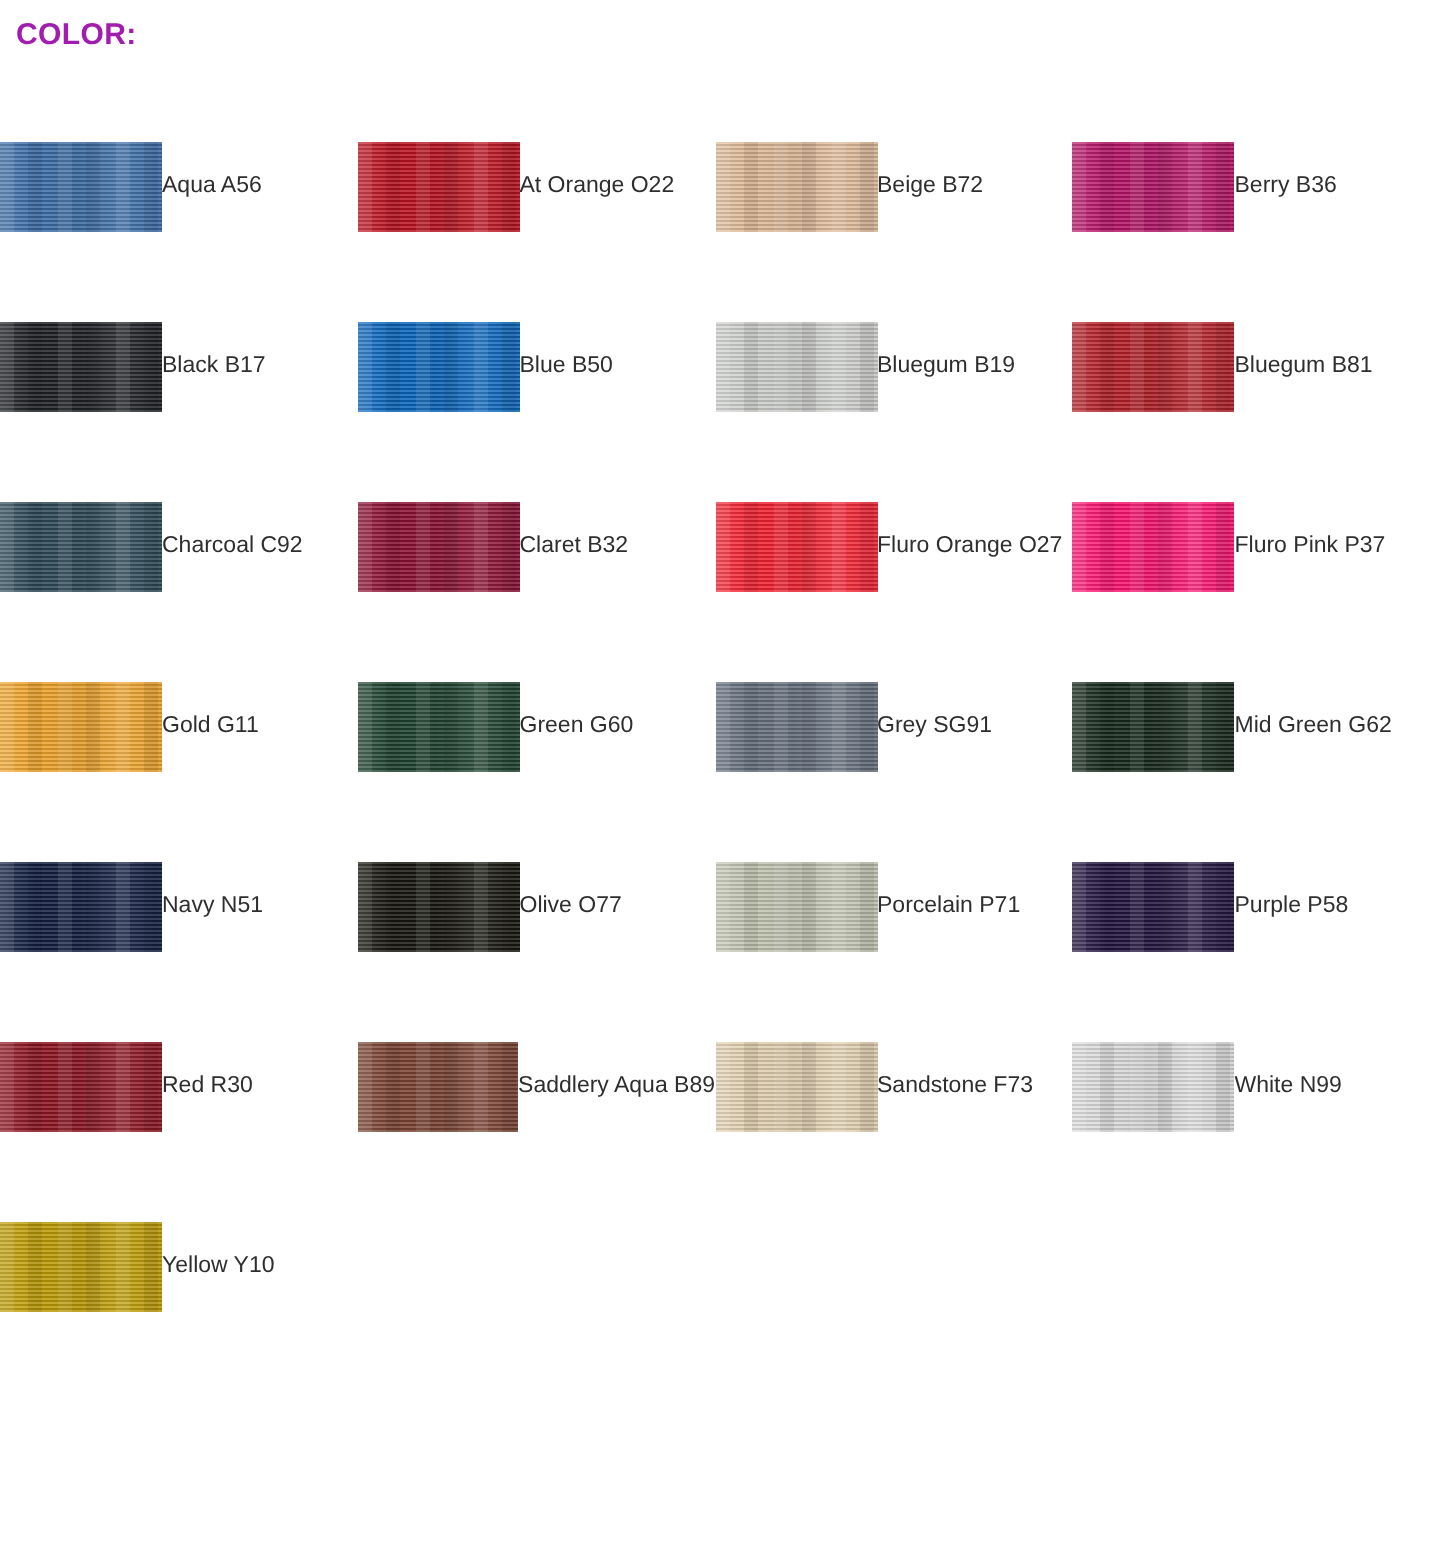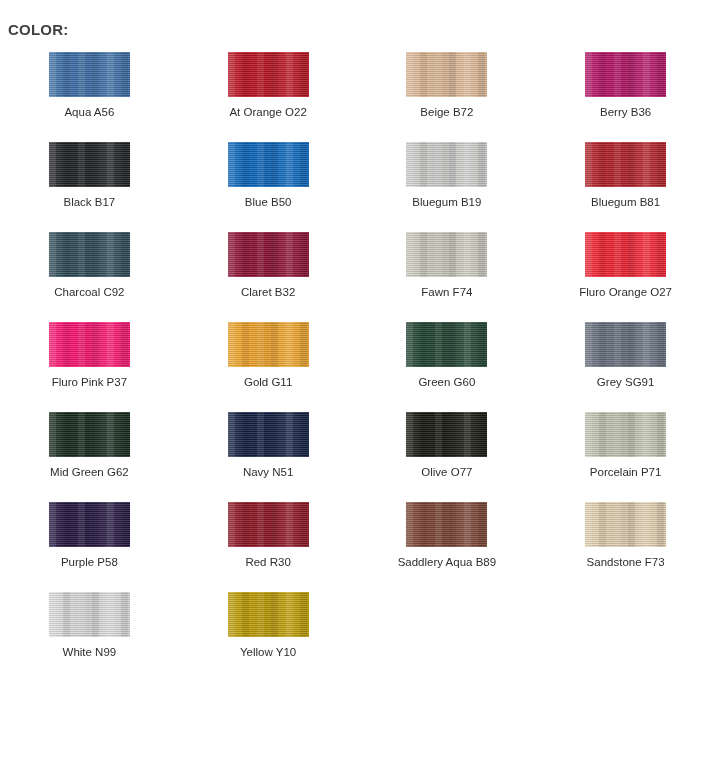--- a/index.html
+++ b/index.html
@@ -20,37 +20,36 @@
     height: 776px;
     background: #ffffff;
   }
   #color-header {
     position: absolute;
     left: 8px;
     top: 9px;
     font-size: 15px;
     font-weight: bold;
     letter-spacing: 0.2px;
-    color: #404040;
+    color: #a21caf;
     font-family: "Liberation Sans", sans-serif;
-    margin-top: 12px;
   }
   #swatch-grid {
     position: absolute;
     left: 0;
     top: 44px;
     width: 715px;
     display: grid;
     grid-template-columns: repeat(4, 178.75px);
     grid-auto-rows: 90px;
   }
   .swatch-cell {
     position: relative;
     display: flex;
-    flex-direction: column;
+    flex-direction: row;
     align-items: center;
   }
   .swatch-chip {
     position: relative;
     width: 81px;
     height: 45px;
     margin-top: 8px;
     overflow: hidden;
     background-color: #888;
   }
@@ -188,28 +187,20 @@
       </div>
       <div class="swatch-cell">
         <div class="swatch-chip" style="background-color: rgb(141, 16, 52);">
           <div class="tex-h"></div>
           <div class="tex-v"></div>
           <div class="tex-sheen"></div>
         </div>
         <div class="swatch-label">Claret B32</div>
       </div>
       <div class="swatch-cell">
-        <div class="swatch-chip" style="background-color: rgb(204, 204, 193);">
-          <div class="tex-h"></div>
-          <div class="tex-v"></div>
-          <div class="tex-sheen"></div>
-        </div>
-        <div class="swatch-label">Fawn F74</div>
-      </div>
-      <div class="swatch-cell">
         <div class="swatch-chip" style="background-color: rgb(244, 34, 50);">
           <div class="tex-h"></div>
           <div class="tex-v"></div>
           <div class="tex-sheen"></div>
         </div>
         <div class="swatch-label">Fluro Orange O27</div>
       </div>
       <div class="swatch-cell">
         <div class="swatch-chip" style="background-color: rgb(252, 20, 114);">
           <div class="tex-h"></div>

